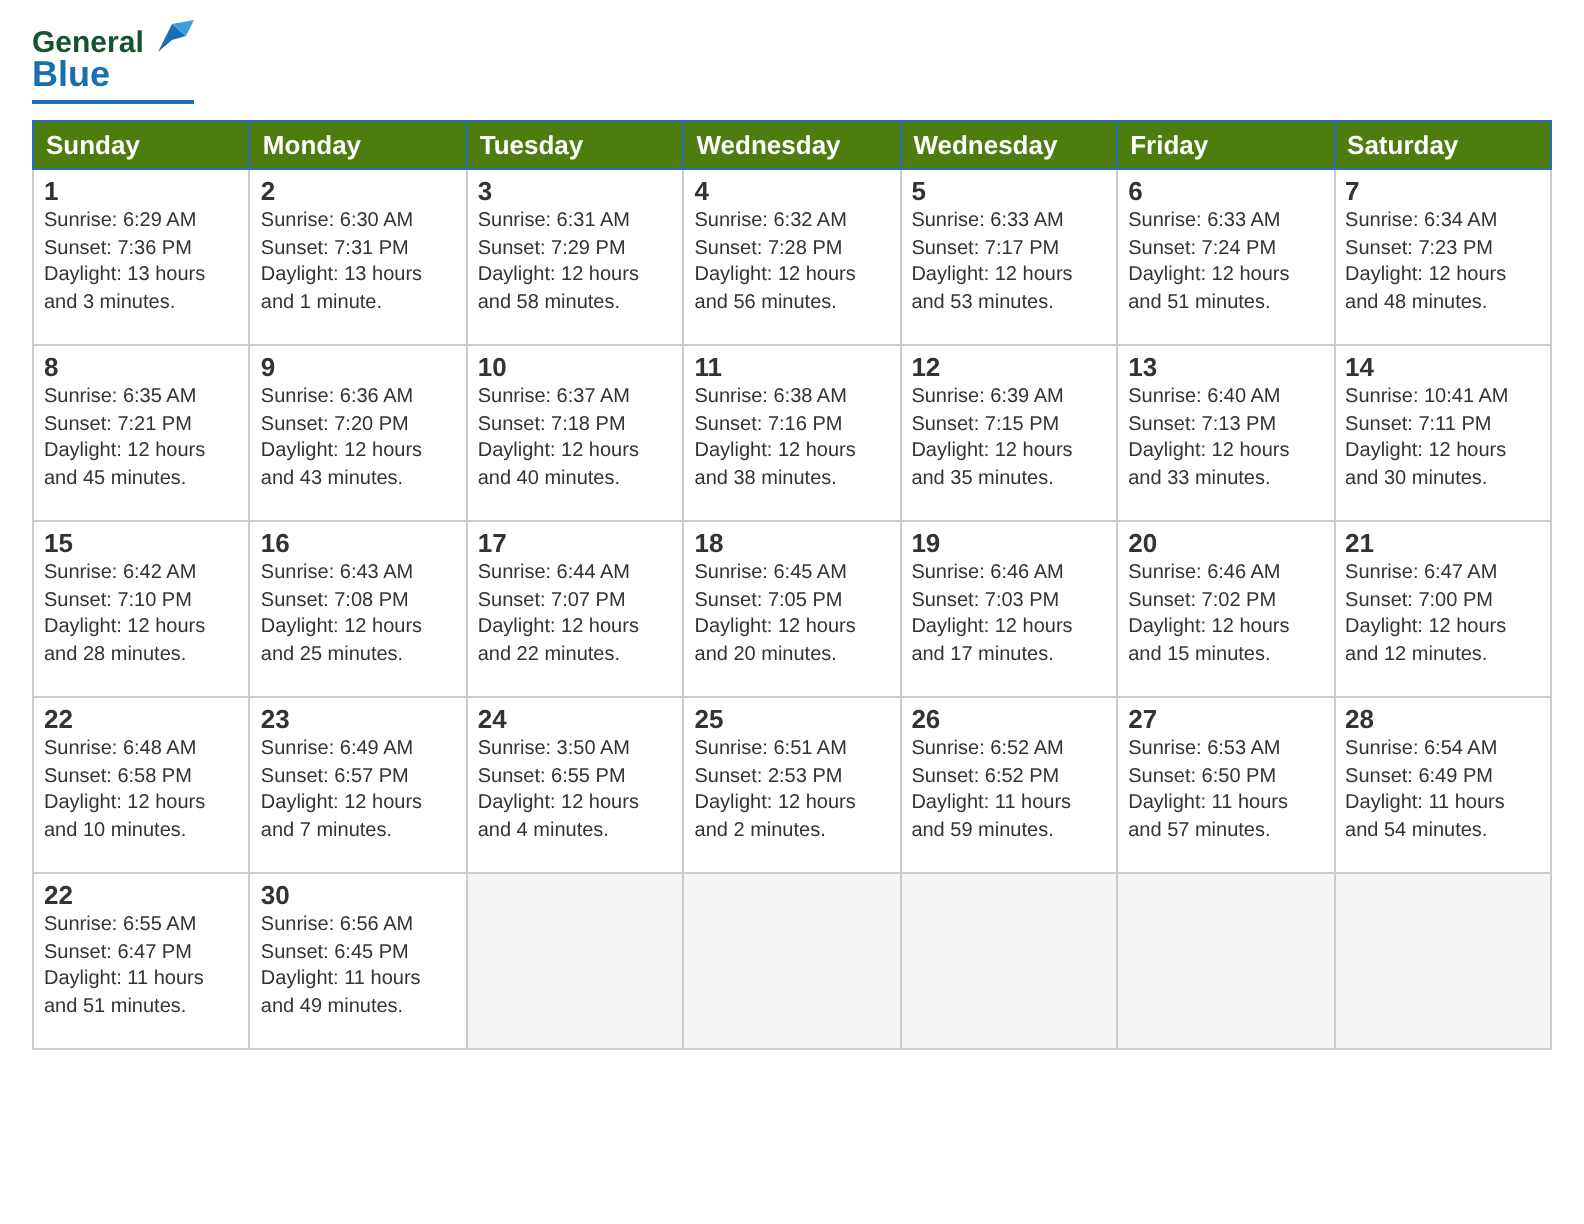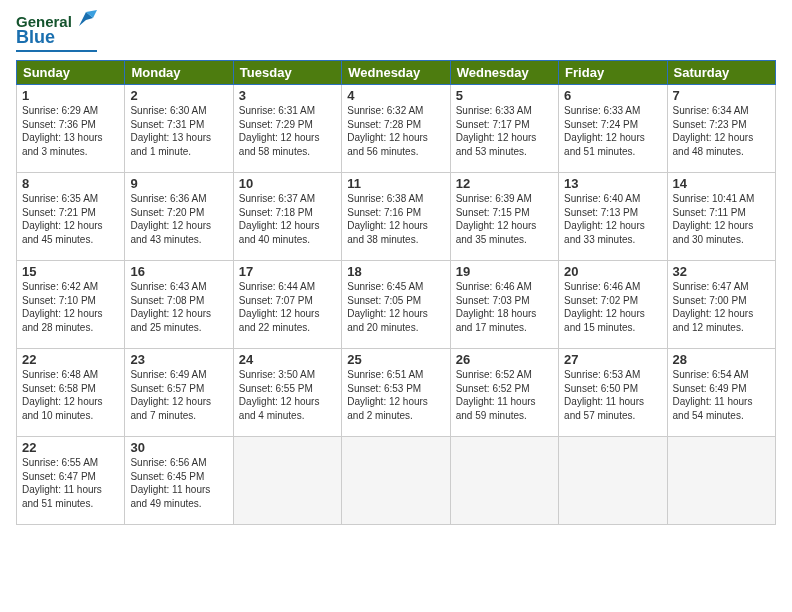--- a/index.html
+++ b/index.html
@@ -200,47 +200,47 @@
           <td>
             <span class="day-num">17</span>
             <div class="day-info"><span>Sunrise: 6:44 AM</span><br><span>Sunset: 7:07 PM</span><br><span>Daylight: 12 hours and 22 minutes.</span></div>
           </td>
           <td>
             <span class="day-num">18</span>
             <div class="day-info"><span>Sunrise: 6:45 AM</span><br><span>Sunset: 7:05 PM</span><br><span>Daylight: 12 hours and 20 minutes.</span></div>
           </td>
           <td>
             <span class="day-num">19</span>
-            <div class="day-info"><span>Sunrise: 6:46 AM</span><br><span>Sunset: 7:03 PM</span><br><span>Daylight: 18 hours and 17 minutes.</span></div>
+            <div class="day-info"><span>Sunrise: 6:46 AM</span><br><span>Sunset: 7:03 PM</span><br><span>Daylight: 12 hours and 17 minutes.</span></div>
           </td>
           <td>
             <span class="day-num">20</span>
             <div class="day-info"><span>Sunrise: 6:46 AM</span><br><span>Sunset: 7:02 PM</span><br><span>Daylight: 12 hours and 15 minutes.</span></div>
           </td>
           <td>
-            <span class="day-num">32</span>
+            <span class="day-num">21</span>
             <div class="day-info"><span>Sunrise: 6:47 AM</span><br><span>Sunset: 7:00 PM</span><br><span>Daylight: 12 hours and 12 minutes.</span></div>
           </td>
         </tr>
         <tr>
           <td>
             <span class="day-num">22</span>
             <div class="day-info"><span>Sunrise: 6:48 AM</span><br><span>Sunset: 6:58 PM</span><br><span>Daylight: 12 hours and 10 minutes.</span></div>
           </td>
           <td>
             <span class="day-num">23</span>
             <div class="day-info"><span>Sunrise: 6:49 AM</span><br><span>Sunset: 6:57 PM</span><br><span>Daylight: 12 hours and 7 minutes.</span></div>
           </td>
           <td>
             <span class="day-num">24</span>
             <div class="day-info"><span>Sunrise: 3:50 AM</span><br><span>Sunset: 6:55 PM</span><br><span>Daylight: 12 hours and 4 minutes.</span></div>
           </td>
           <td>
             <span class="day-num">25</span>
-            <div class="day-info"><span>Sunrise: 6:51 AM</span><br><span>Sunset: 6:53 PM</span><br><span>Daylight: 12 hours and 2 minutes.</span></div>
+            <div class="day-info"><span>Sunrise: 6:51 AM</span><br><span>Sunset: 2:53 PM</span><br><span>Daylight: 12 hours and 2 minutes.</span></div>
           </td>
           <td>
             <span class="day-num">26</span>
             <div class="day-info"><span>Sunrise: 6:52 AM</span><br><span>Sunset: 6:52 PM</span><br><span>Daylight: 11 hours and 59 minutes.</span></div>
           </td>
           <td>
             <span class="day-num">27</span>
             <div class="day-info"><span>Sunrise: 6:53 AM</span><br><span>Sunset: 6:50 PM</span><br><span>Daylight: 11 hours and 57 minutes.</span></div>
           </td>
           <td>

